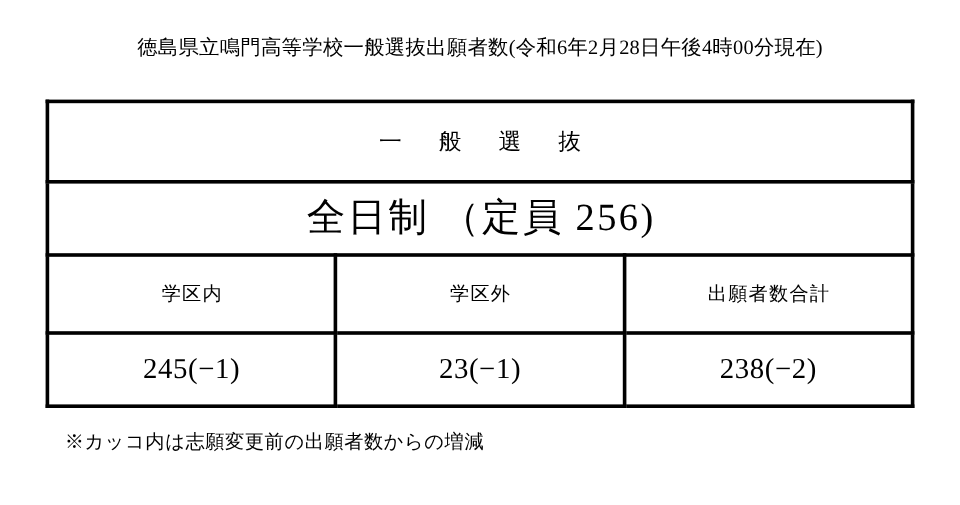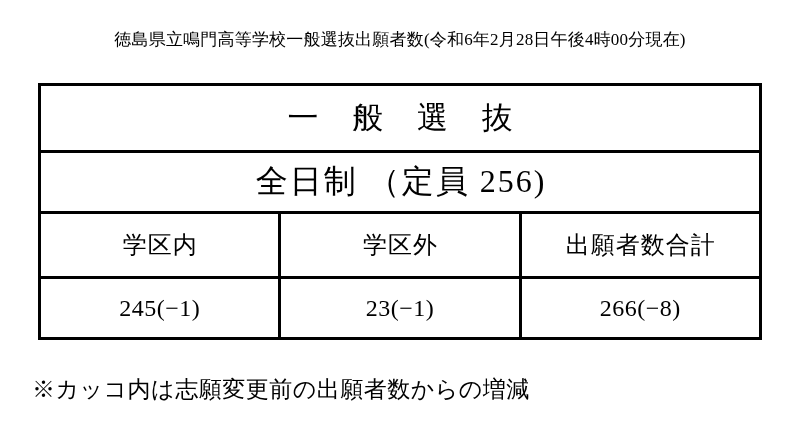--- a/index.html
+++ b/index.html
@@ -45,50 +45,49 @@
     table-layout: fixed;
   }
   table.main-table td {
     border: 3px solid #000000;
     text-align: center;
     vertical-align: middle;
     padding: 0;
   }
   .row-selection td {
     height: 64px;
-    font-size: 31px;
+    font-size: 19px;
     letter-spacing: 13px;
     text-indent: 13px;
     margin-top: 19px;
   }
   .row-fulltime td {
     height: 58px;
     font-size: 32px;
     letter-spacing: 2px;
     text-indent: 2px;
   }
   .row-headers td {
     height: 62px;
-    font-size: 24px;
+    font-size: 16px;
     letter-spacing: 1px;
     text-indent: 1px;
   }
   .row-values td {
     height: 58px;
     font-size: 24px;
     letter-spacing: 0.5px;
   }
   .note {
     position: absolute;
-    left: 32px;
+    left: 54px;
     top: 358px;
-    font-size: 23px;
+    font-size: 16px;
     letter-spacing: 0.5px;
     white-space: nowrap;
-    margin-top: 16px;
   }
 </style>
 </head>
 <body>
 
 <div class="page">
 
   <div class="doc-title">徳島県立鳴門高等学校一般選抜出願者数(令和6年2月28日午後4時00分現在)</div>
 
   <div class="table-wrap">
@@ -106,21 +105,21 @@
           <td colspan="3">全日制 （定員 256)</td>
         </tr>
         <tr class="row-headers">
           <td>学区内</td>
           <td>学区外</td>
           <td>出願者数合計</td>
         </tr>
         <tr class="row-values">
           <td>245(−1)</td>
           <td>23(−1)</td>
-          <td>266(−8)</td>
+          <td>238(−2)</td>
         </tr>
       </tbody>
     </table>
   </div>
 
   <div class="note">※カッコ内は志願変更前の出願者数からの増減</div>
 
 </div>
 
 </body></html>

